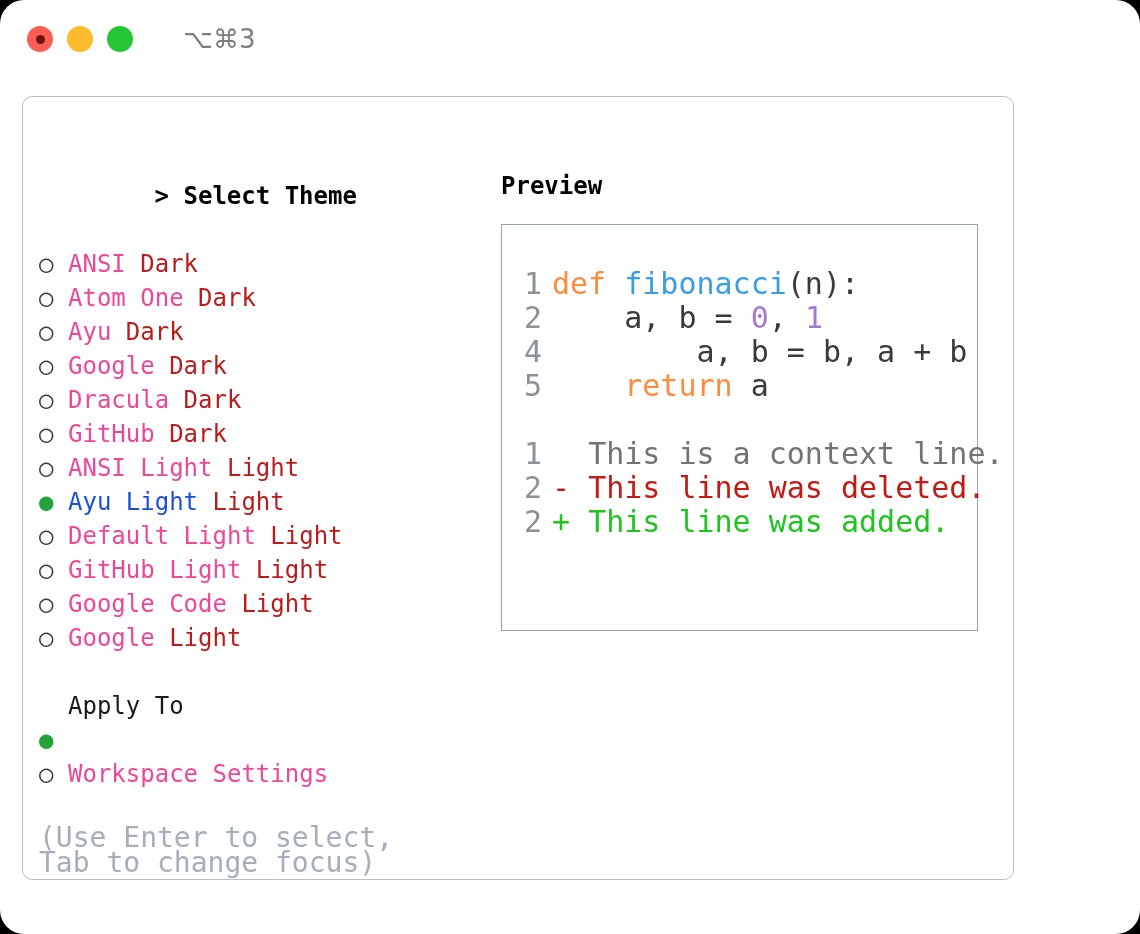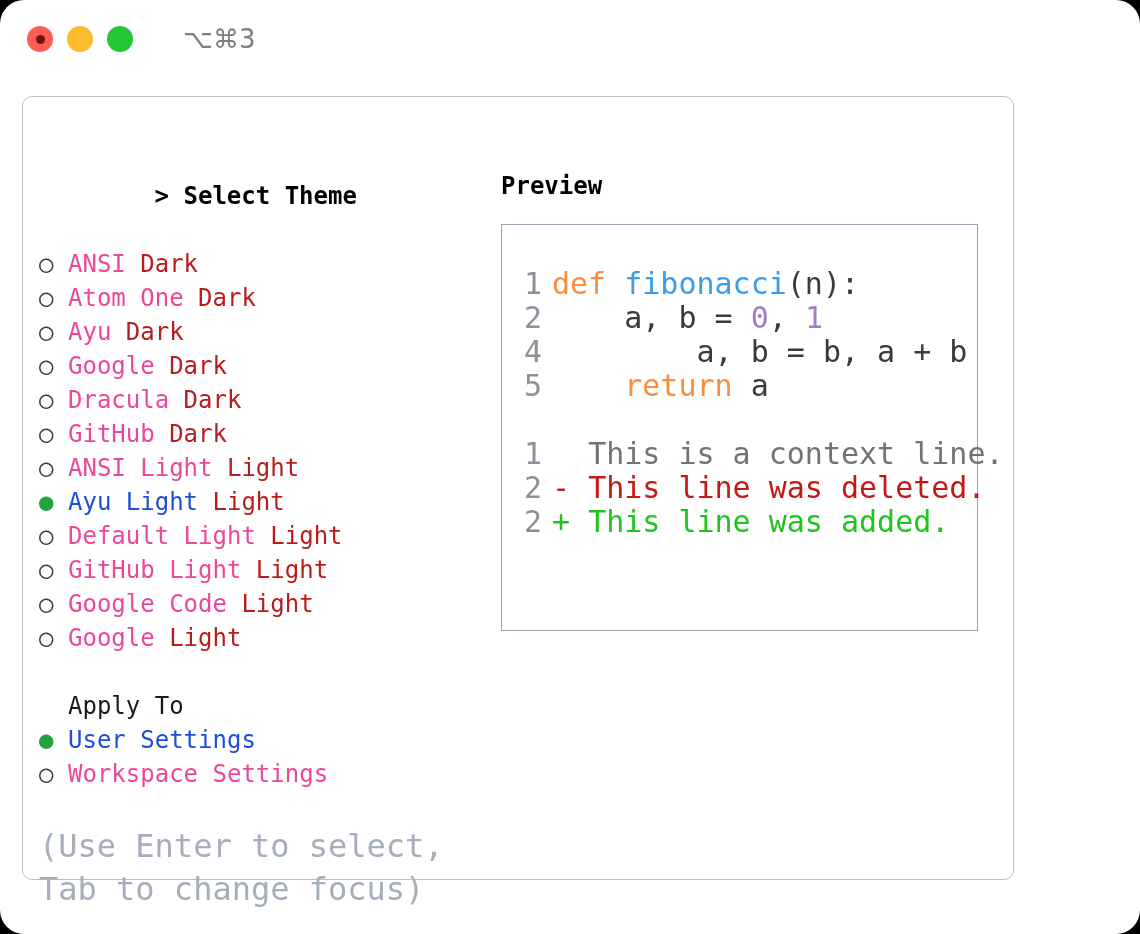--- a/index.html
+++ b/index.html
@@ -108,22 +108,22 @@
   .variant    { color: #b91c1c; }
 
   .apply-header {
     padding-left: 29px;
     color: #1A1A1A;
   }
 
   .hint {
     color: #A6AEBB;
     font-family: "DejaVu Sans Mono", monospace;
-    font-size: 32px;
-    line-height: 43px;
+    font-size: 28px;
+    line-height: 25px;
     width: 410px;
     white-space: pre-wrap;
   }
 
   .spacer { height: 34px; }
 
   
   #code-box {
     margin-top: 21px;
     width: 477px;
@@ -193,21 +193,21 @@
         </div>
 
       <div class="spacer"></div>
 
       <div class="row">
         <span class="apply-header">Apply To</span>
       </div>
 
       <div id="apply-list">
 
-      <div class="row"><span class="bullet sel">●</span><span class="label sel">User Settings</span></div>
+      <div class="row"><span class="bullet sel">●</span></div>
           <div class="row"><span class="bullet">○</span><span class="label">Workspace Settings</span></div>
         </div>
 
       <div class="spacer"></div>
 
       <div class="hint">(Use Enter to select, Tab to change focus)</div>
     </div>
 
     <div id="right-col">
       <div class="section-title">Preview</div>

